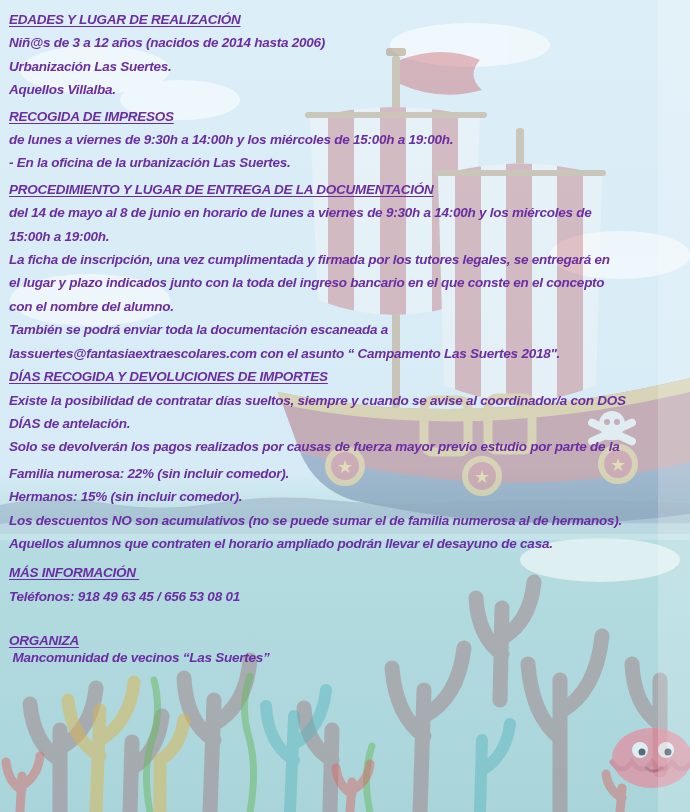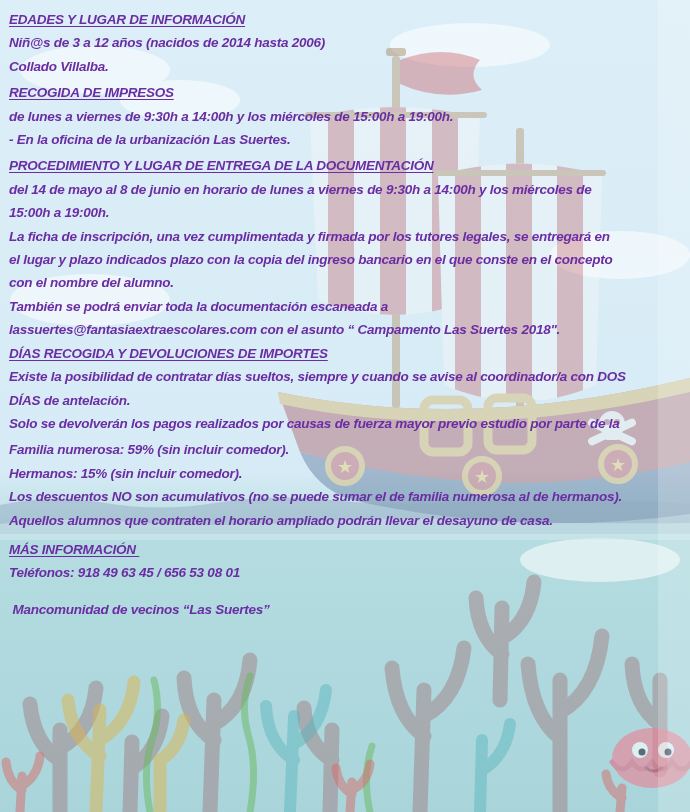--- a/index.html
+++ b/index.html
@@ -10,21 +10,21 @@
   }
   .bg-art{position:absolute;left:0;top:0;width:690px;height:812px;z-index:0;}
   .content{
     position:absolute;left:9px;top:8px;right:0;z-index:1;
     color:#6b2da3;font-weight:bold;font-style:italic;
     font-size:13.5px;letter-spacing:-0.25px;line-height:23.4px;
   }
   .sec{margin:0 0 3px 0;}
   .sec--gap0{margin-bottom:0;}
   .sec--gap6{margin-bottom:6px;}
-  .sec--gap8{margin-bottom:16px;}
+  .sec--gap8{margin-bottom:24px;}
   #sec-organiza{line-height:17px;}
   .hdr{margin:0;font-size:13.5px;font-weight:bold;font-style:italic;
        text-decoration:underline;text-underline-offset:2px;white-space:pre;}
   .ln{white-space:pre;}
 </style>
 </head>
 <body>
 
 <div class="page">
 
@@ -138,59 +138,61 @@
       <circle cx="668" cy="752" r="3.5" fill="#23233a"></circle>
       <path d="M646 768 q8 6 16 0" stroke="#b44d66" stroke-width="3" fill="none" stroke-linecap="round"></path>
     </g>
 
     <rect x="658" y="0" width="32" height="812" fill="#ffffff" opacity="0.2"></rect>
   </svg>
 
   <main class="content">
 
     <section class="sec" id="sec-edades">
-      <h3 class="hdr">EDADES Y LUGAR DE INFORMACIÓN</h3>
+      <h3 class="hdr">EDADES Y LUGAR DE REALIZACIÓN</h3>
       <div class="ln">Niñ@s de 3 a 12 años (nacidos de 2014 hasta 2006)</div>
-      <div class="ln">Collado Villalba.</div>
+      <div class="ln">Urbanización Las Suertes.</div>
+      <div class="ln">Aquellos Villalba.</div>
     </section>
 
     <section class="sec" id="sec-recogida">
       <h3 class="hdr">RECOGIDA DE IMPRESOS</h3>
       <div class="ln">de lunes a viernes de 9:30h a 14:00h y los miércoles de 15:00h a 19:00h.</div>
       <div class="ln">- En la oficina de la urbanización Las Suertes.</div>
     </section>
 
     <section class="sec sec--gap0" id="sec-procedimiento">
       <h3 class="hdr">PROCEDIMIENTO Y LUGAR DE ENTREGA DE LA DOCUMENTACIÓN</h3>
       <div class="ln">del 14 de mayo al 8 de junio en horario de lunes a viernes de 9:30h a 14:00h y los miércoles de</div>
       <div class="ln">15:00h a 19:00h.</div>
       <div class="ln">La ficha de inscripción, una vez cumplimentada y firmada por los tutores legales, se entregará en</div>
-      <div class="ln">el lugar y plazo indicados plazo con la copia del ingreso bancario en el que conste en el concepto</div>
+      <div class="ln">el lugar y plazo indicados junto con la toda del ingreso bancario en el que conste en el concepto</div>
       <div class="ln">con el nombre del alumno.</div>
       <div class="ln">También se podrá enviar toda la documentación escaneada a</div>
       <div class="ln">lassuertes@fantasiaextraescolares.com con el asunto “ Campamento Las Suertes 2018".</div>
     </section>
 
     <section class="sec" id="sec-dias-sueltos">
       <h3 class="hdr">DÍAS RECOGIDA Y DEVOLUCIONES DE IMPORTES</h3>
       <div class="ln">Existe la posibilidad de contratar días sueltos, siempre y cuando se avise al coordinador/a con DOS</div>
       <div class="ln">DÍAS de antelación.</div>
       <div class="ln">Solo se devolverán los pagos realizados por causas de fuerza mayor previo estudio por parte de la</div>
     </section>
 
     <section class="sec sec--gap6" id="sec-descuentos">
-      <div class="ln">Familia numerosa: 59% (sin incluir comedor).</div>
+      <div class="ln">Familia numerosa: 22% (sin incluir comedor).</div>
       <div class="ln">Hermanos: 15% (sin incluir comedor).</div>
       <div class="ln">Los descuentos NO son acumulativos (no se puede sumar el de familia numerosa al de hermanos).</div>
       <div class="ln">Aquellos alumnos que contraten el horario ampliado podrán llevar el desayuno de casa.</div>
     </section>
 
     <section class="sec sec--gap8" id="sec-mas-informacion">
       <h3 class="hdr">MÁS INFORMACIÓN </h3>
       <div class="ln">Teléfonos: 918 49 63 45 / 656 53 08 01</div>
     </section>
 
     <section class="sec" id="sec-organiza">
+      <h3 class="hdr">ORGANIZA</h3>
       <div class="ln"> Mancomunidad de vecinos “Las Suertes”</div>
     </section>
 
   </main>
 </div>
 
 </body></html>

